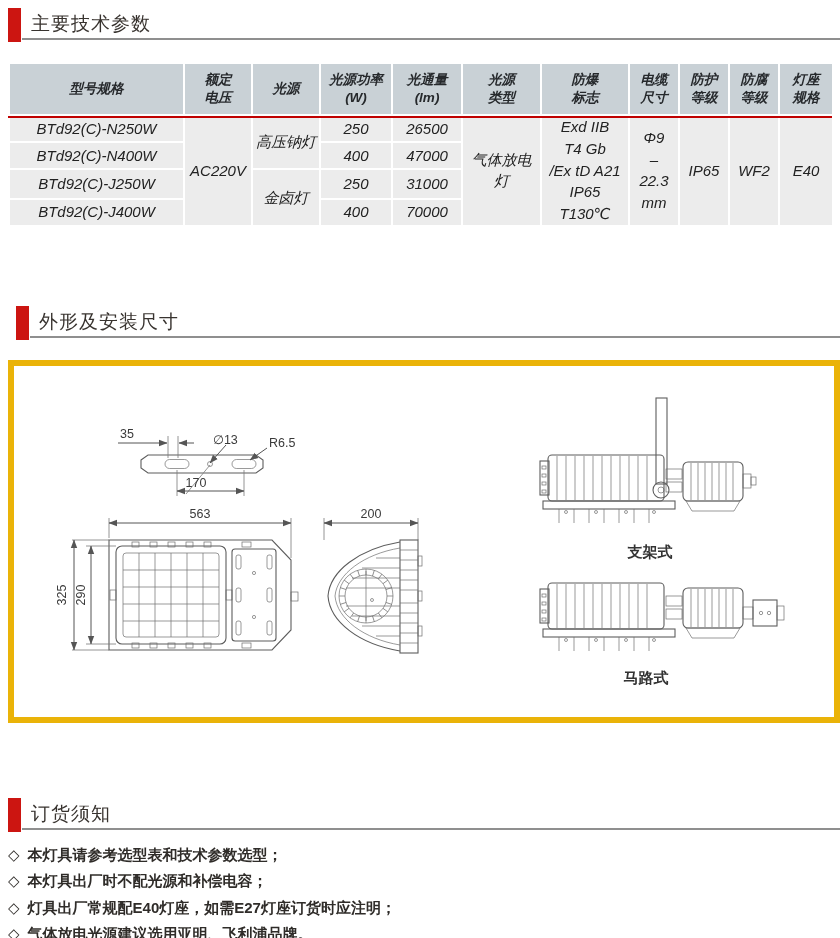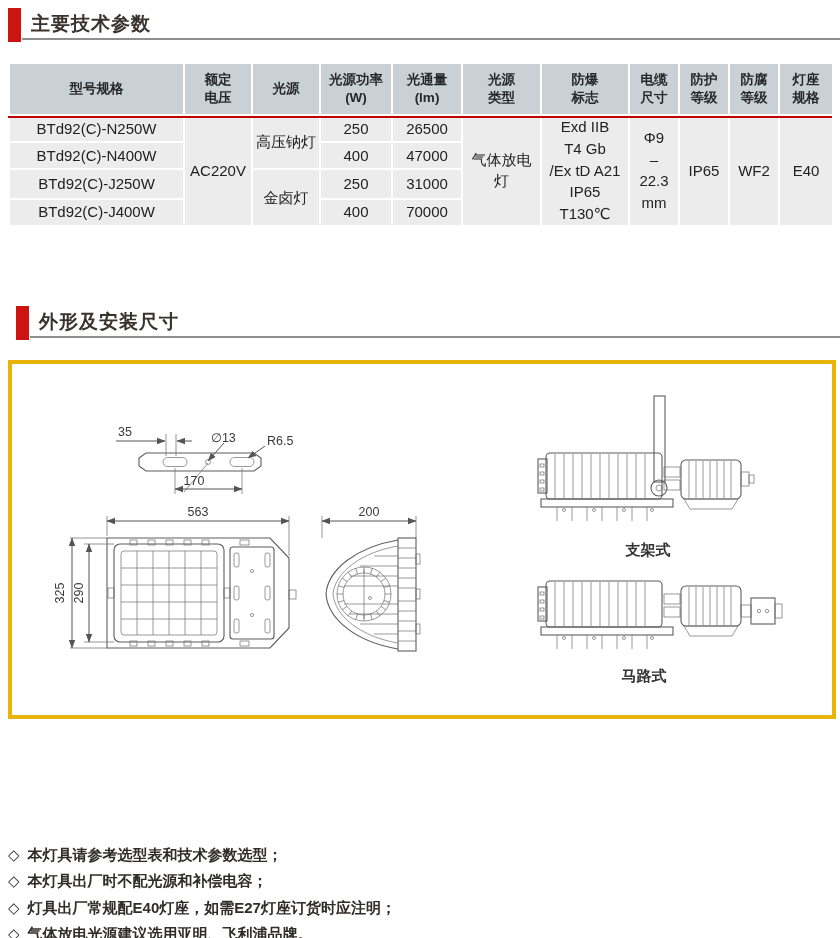--- a/index.html
+++ b/index.html
@@ -1,33 +1,33 @@
 <!DOCTYPE html>
 <html><head>
 <meta charset="utf-8">
 <style>
   html,body{margin:0;padding:0;background:#fff;}
   .page{position:relative;width:840px;height:938px;background:#ffffff;overflow:hidden;
         font-family:"Liberation Sans","DejaVu Sans",sans-serif;color:#2b2b2b;}
   
   .sec{position:absolute;left:0;width:840px;height:40px;}
   .sec .bar{position:absolute;left:8px;top:0;width:13px;height:34px;background:#cc1511;}
-  .sec .ttl{position:absolute;left:31px;top:3px;font-size:19px;font-weight:700;color:#38332f;letter-spacing:1px;}
+  .sec .ttl{position:absolute;left:31px;top:3px;font-size:19px;font-weight:400;color:#38332f;letter-spacing:1px;}
   .sec .rule{position:absolute;left:22px;right:0;top:30px;height:2px;background:#8f8f8f;}
   
   .tblwrap{position:absolute;left:8px;top:62px;width:824px;}
-  table.params{border-collapse:collapse;table-layout:fixed;width:824px;}
+  table.params{border-collapse:collapse;table-layout:fixed;width:824px;font-style:italic;}
   table.params th,table.params td{border:2px solid #ffffff;text-align:center;vertical-align:middle;
      white-space:pre-line;padding:0 2px;}
   table.params th{background:#c9d1d6;font-size:13.5px;font-weight:700;color:#26292c;height:50px;line-height:1.3;}
   table.params td{background:#ececec;font-size:15px;font-weight:400;color:#222;height:25px;line-height:1.45;}
   td.small{font-size:13.5px;}
   .redline{position:absolute;left:0;top:54px;width:824px;height:2px;background:#c00101;z-index:3;}
   
-  .drawbox{position:absolute;left:8px;top:360px;width:820px;height:351px;border:4px solid #eab308;background:#fff;}
+  .drawbox{position:absolute;left:8px;top:360px;width:820px;height:351px;border:6px solid #eab308;background:#fff;}
   .otl{stroke:#5d5d5d;fill:none;stroke-width:1.1;}
   .thin{stroke:#6e6e6e;fill:none;stroke-width:0.7;}
   .ext{stroke:#7a7a7a;stroke-width:0.8;}
   .dln{stroke:#555;stroke-width:1;marker-start:url(#arr);marker-end:url(#arr);}
   .led{stroke:#555;stroke-width:1;marker-end:url(#arr);}
   .dimt{font-family:"Liberation Sans",sans-serif;font-size:12.5px;fill:#3a3a3a;}
   .lblt{font-family:"Liberation Sans",sans-serif;font-size:15px;font-weight:700;fill:#333;}
   
   .notes{position:absolute;left:8px;top:846px;width:820px;}
   .note{display:flex;align-items:flex-start;margin-bottom:9px;font-size:15px;font-weight:700;color:#2f2c29;line-height:1.15;}
@@ -382,20 +382,25 @@
         <rect class="thin" x="729" y="241" width="10" height="12"></rect>
         <rect class="otl" x="739" y="234" width="24" height="26"></rect>
         <circle class="thin" cx="747" cy="247" r="1.7"></circle>
           <circle class="thin" cx="755" cy="247" r="1.7"></circle>
         <rect class="thin" x="763" y="240" width="7" height="14"></rect>
         <text class="lblt" x="632" y="317" text-anchor="middle">马路式</text>
       </g>
     </svg>
   </div>
 
+  <div class="sec" style="top:798px;">
+    <div class="bar"></div>
+    <div class="ttl">订货须知</div>
+    <div class="rule"></div>
+  </div>
 
   <div class="notes">
     <div class="note">
       <span class="dia">◇</span>
       <span>本灯具请参考选型表和技术参数选型；</span>
     </div>
     <div class="note">
       <span class="dia">◇</span>
       <span>本灯具出厂时不配光源和补偿电容；</span>
     </div>

